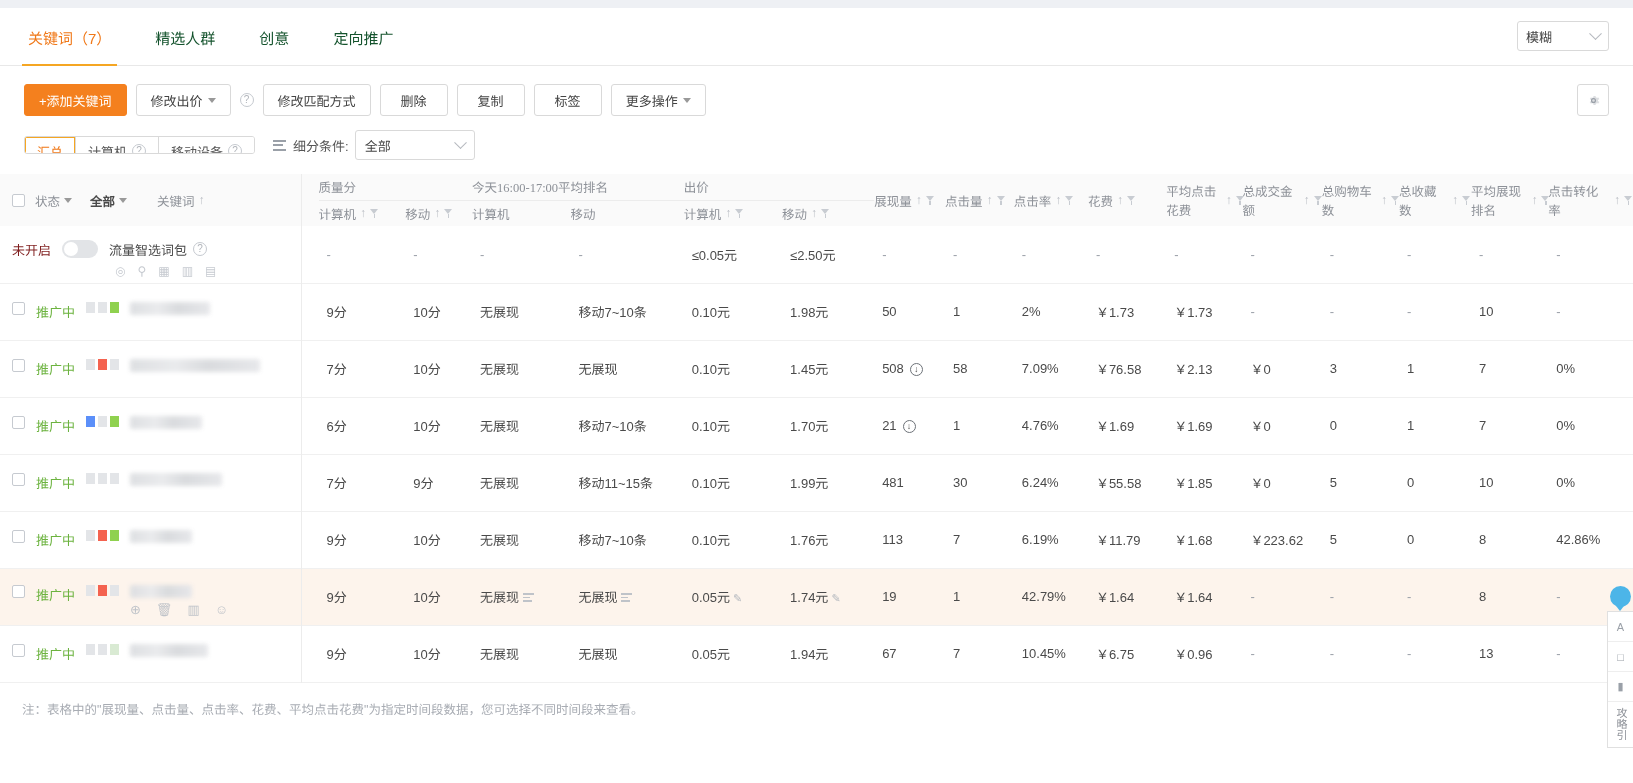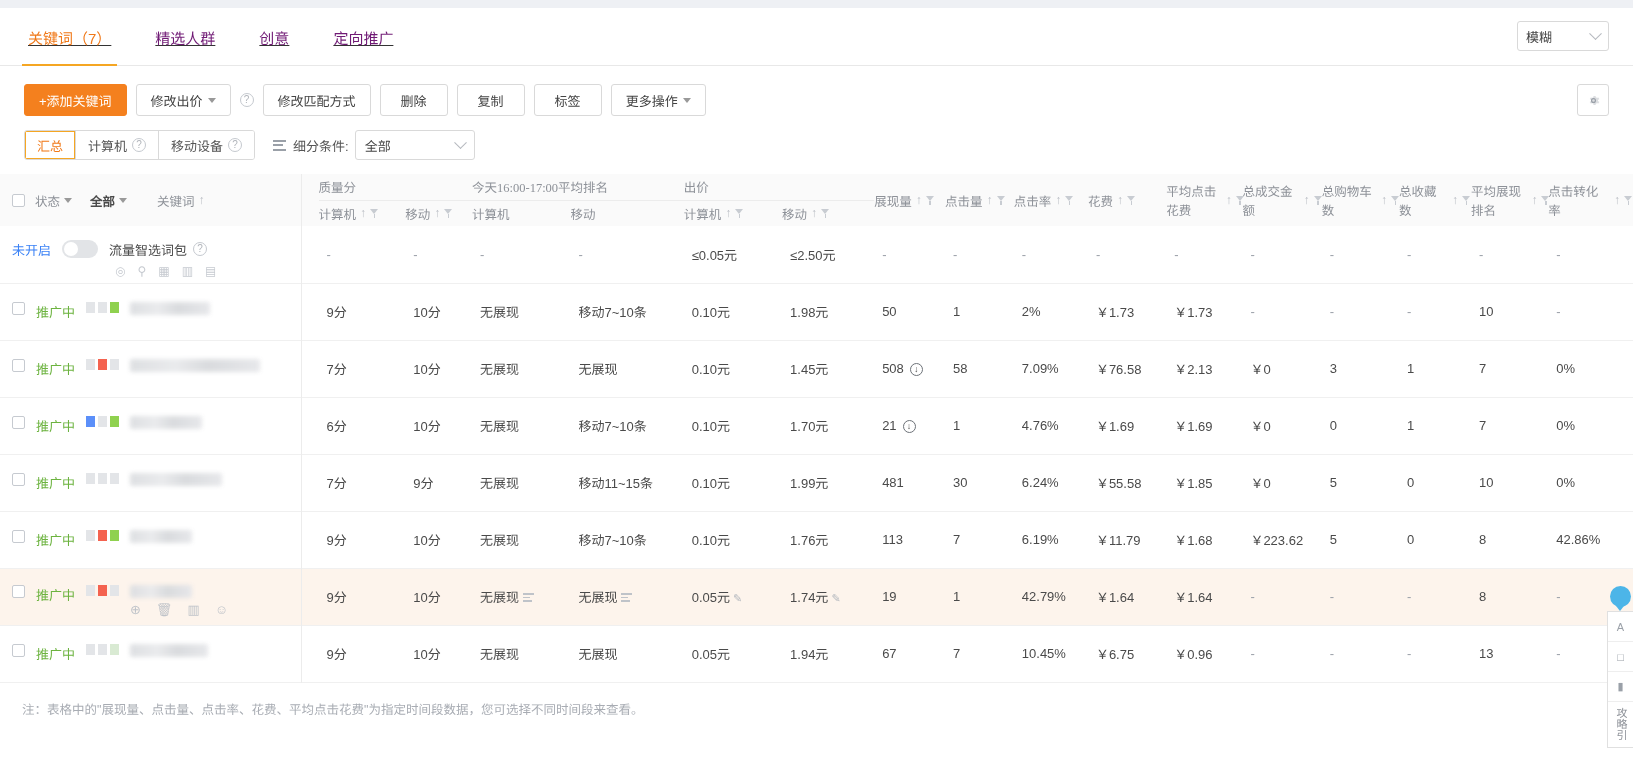--- a/index.html
+++ b/index.html
@@ -22,25 +22,24 @@
   }
 
   
   .tabbar {
     position: relative;
     height: 58px;
     border-bottom: 1px solid #e8e8e8;
     padding-left: 24px;
     display: flex;
     align-items: center;
-    text-decoration: underline;
   }
   .tab {
     font-size: 15px;
-    color: #701a75;
+    color: #14532d;
     margin-right: 36px;
     padding: 18px 4px 17px 4px;
     cursor: pointer;
     white-space: nowrap;
     position: relative;
   }
   .tab.active {
     color: #f07818;
   }
   .tab.active::after {
@@ -178,21 +177,21 @@
     padding: 14px 24px 0 24px;
     display: flex;
     align-items: center;
     gap: 0;
   }
   .seg {
     display: flex;
     border: 1px solid #d9d9d9;
     border-radius: 3px;
     overflow: hidden;
-    height: 30px;
+    height: 18px;
   }
   .seg-item {
     padding: 0 12px;
     height: 28px;
     display: flex;
     align-items: center;
     gap: 5px;
     font-size: 13px;
     color: #555;
     border-right: 1px solid #d9d9d9;
@@ -296,21 +295,21 @@
     position: absolute;
     left: 301px;
     top: 0;
     bottom: 0;
     width: 1px;
     background: #ececec;
     z-index: 5;
   }
 
   .status-on { color: #6cb33f; font-size: 13px; }
-  .status-off { color: #3b82f6; font-size: 13px; }
+  .status-off { color: #7f1d1d; font-size: 13px; }
   .cb {
     width: 13px; height: 13px;
     border: 1px solid #c6cad0;
     border-radius: 2px;
     background: #fff;
     display: inline-block;
     cursor: pointer;
     vertical-align: middle;
   }
   .firstcell {

